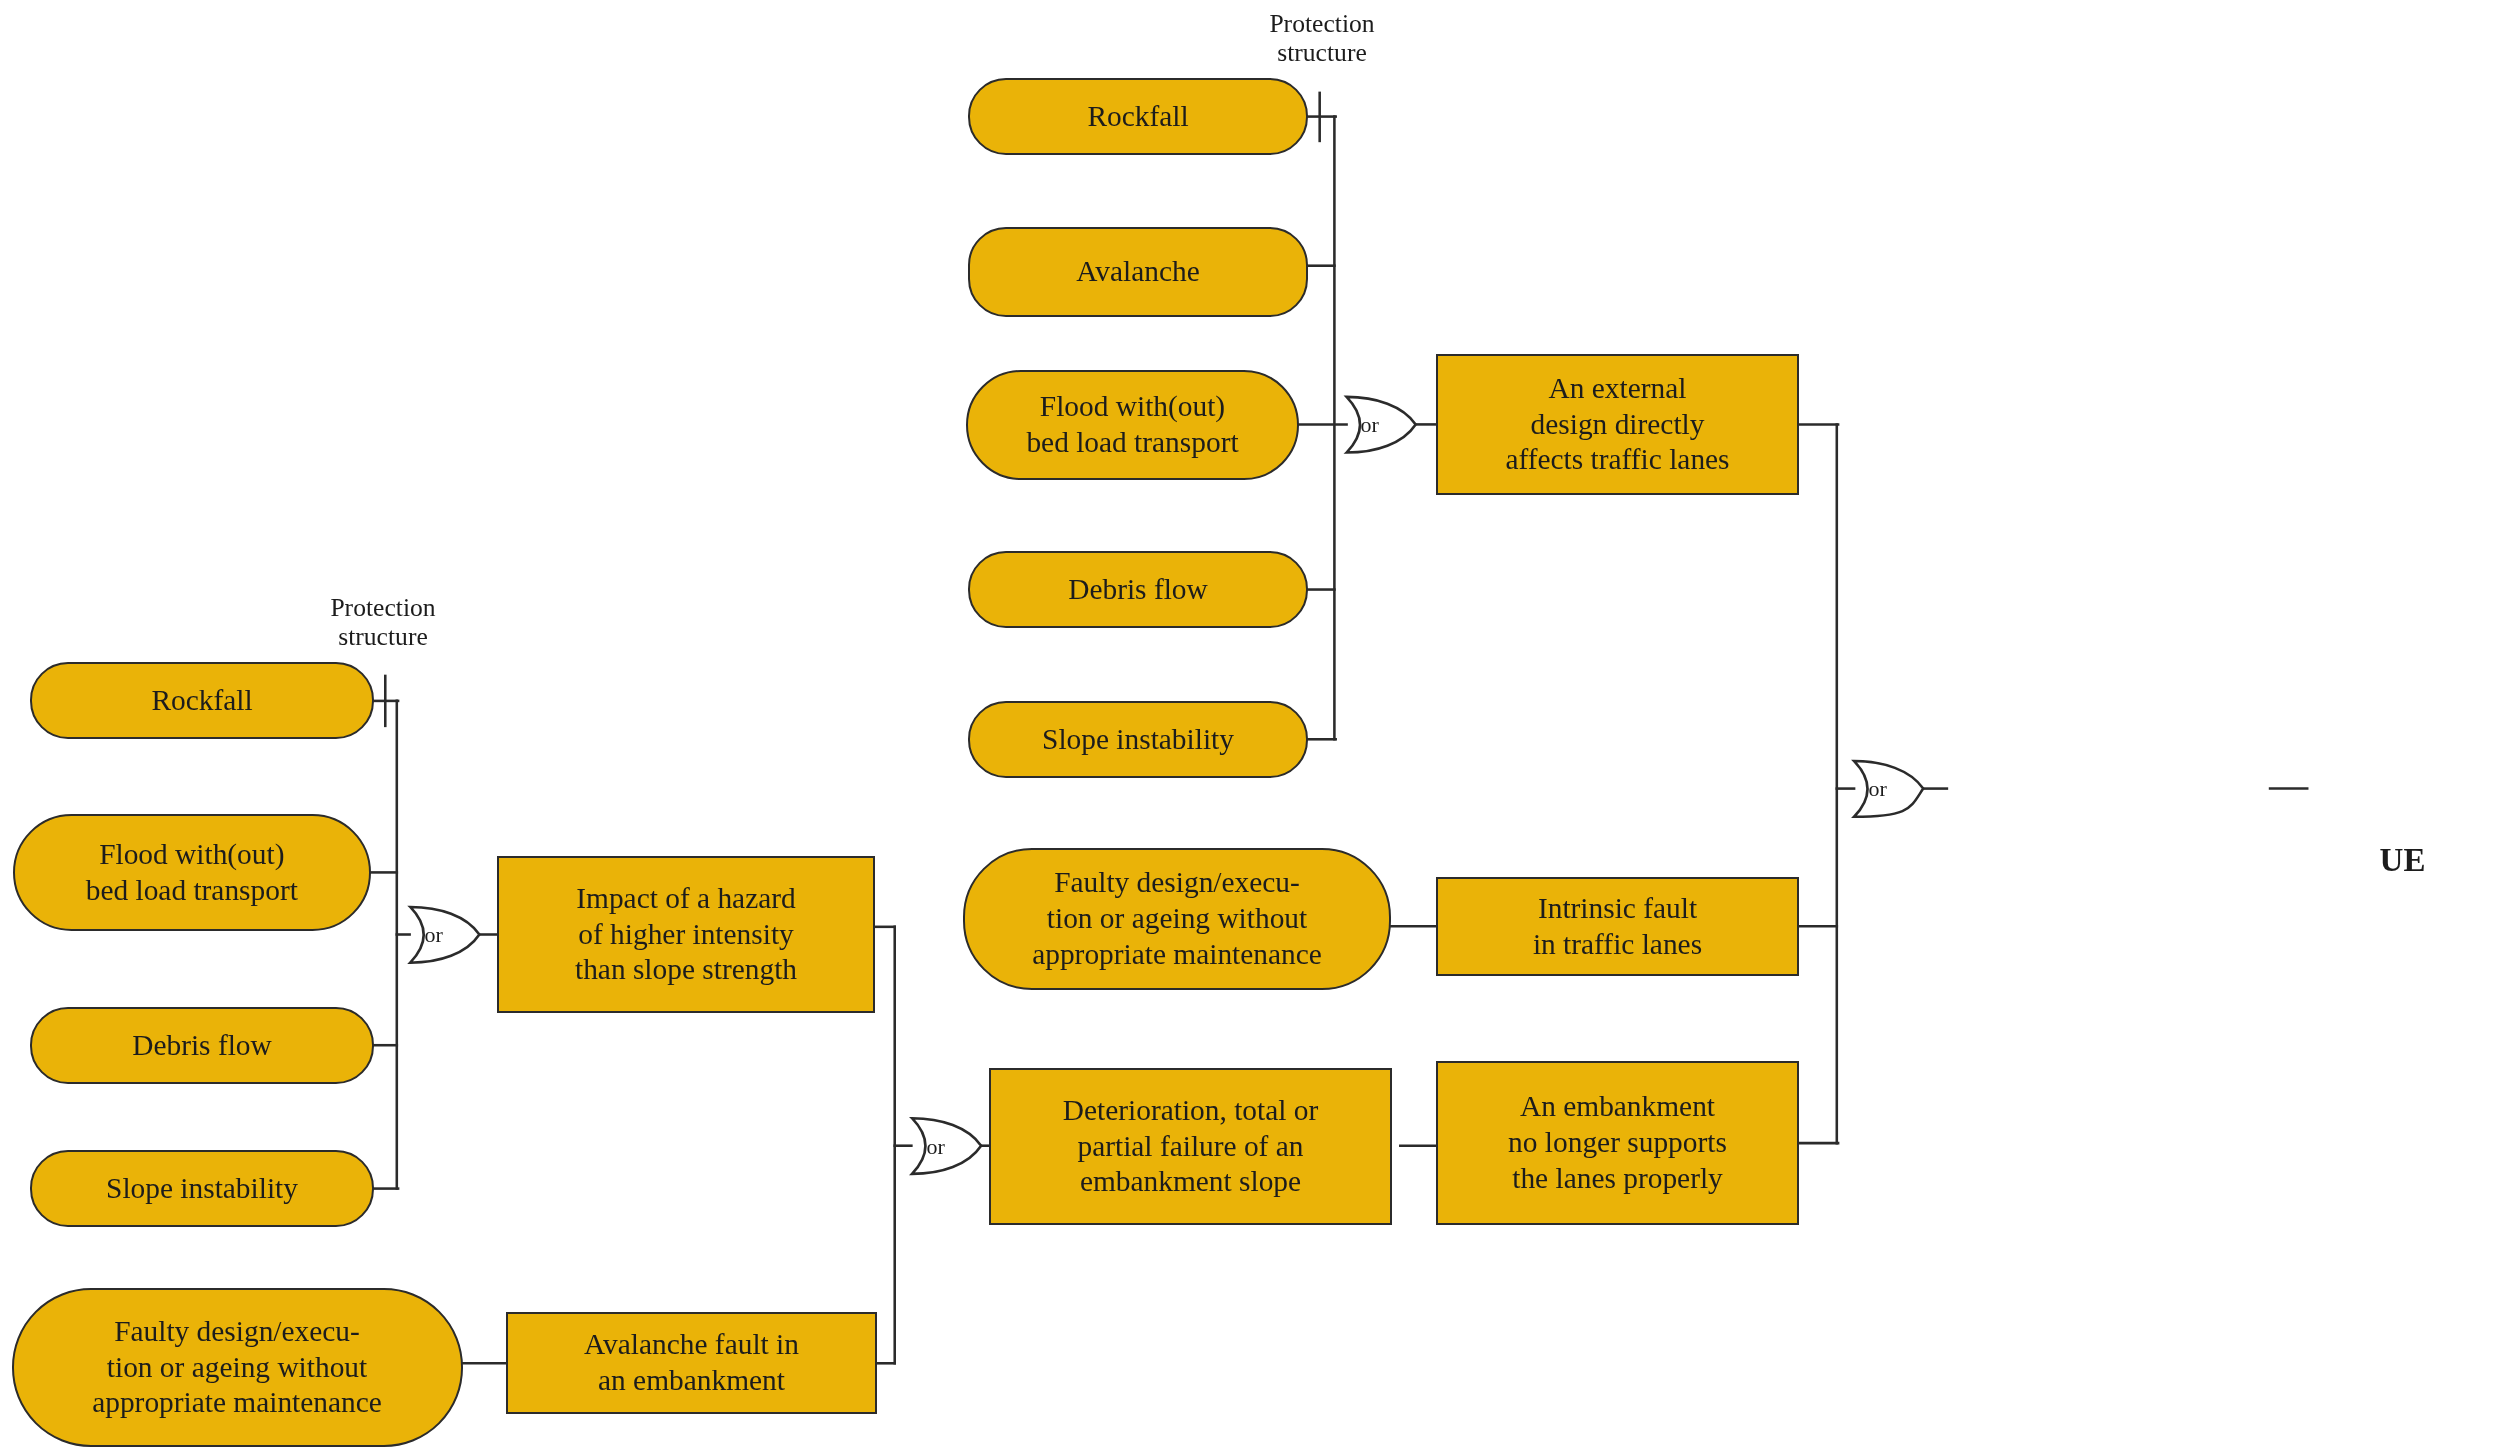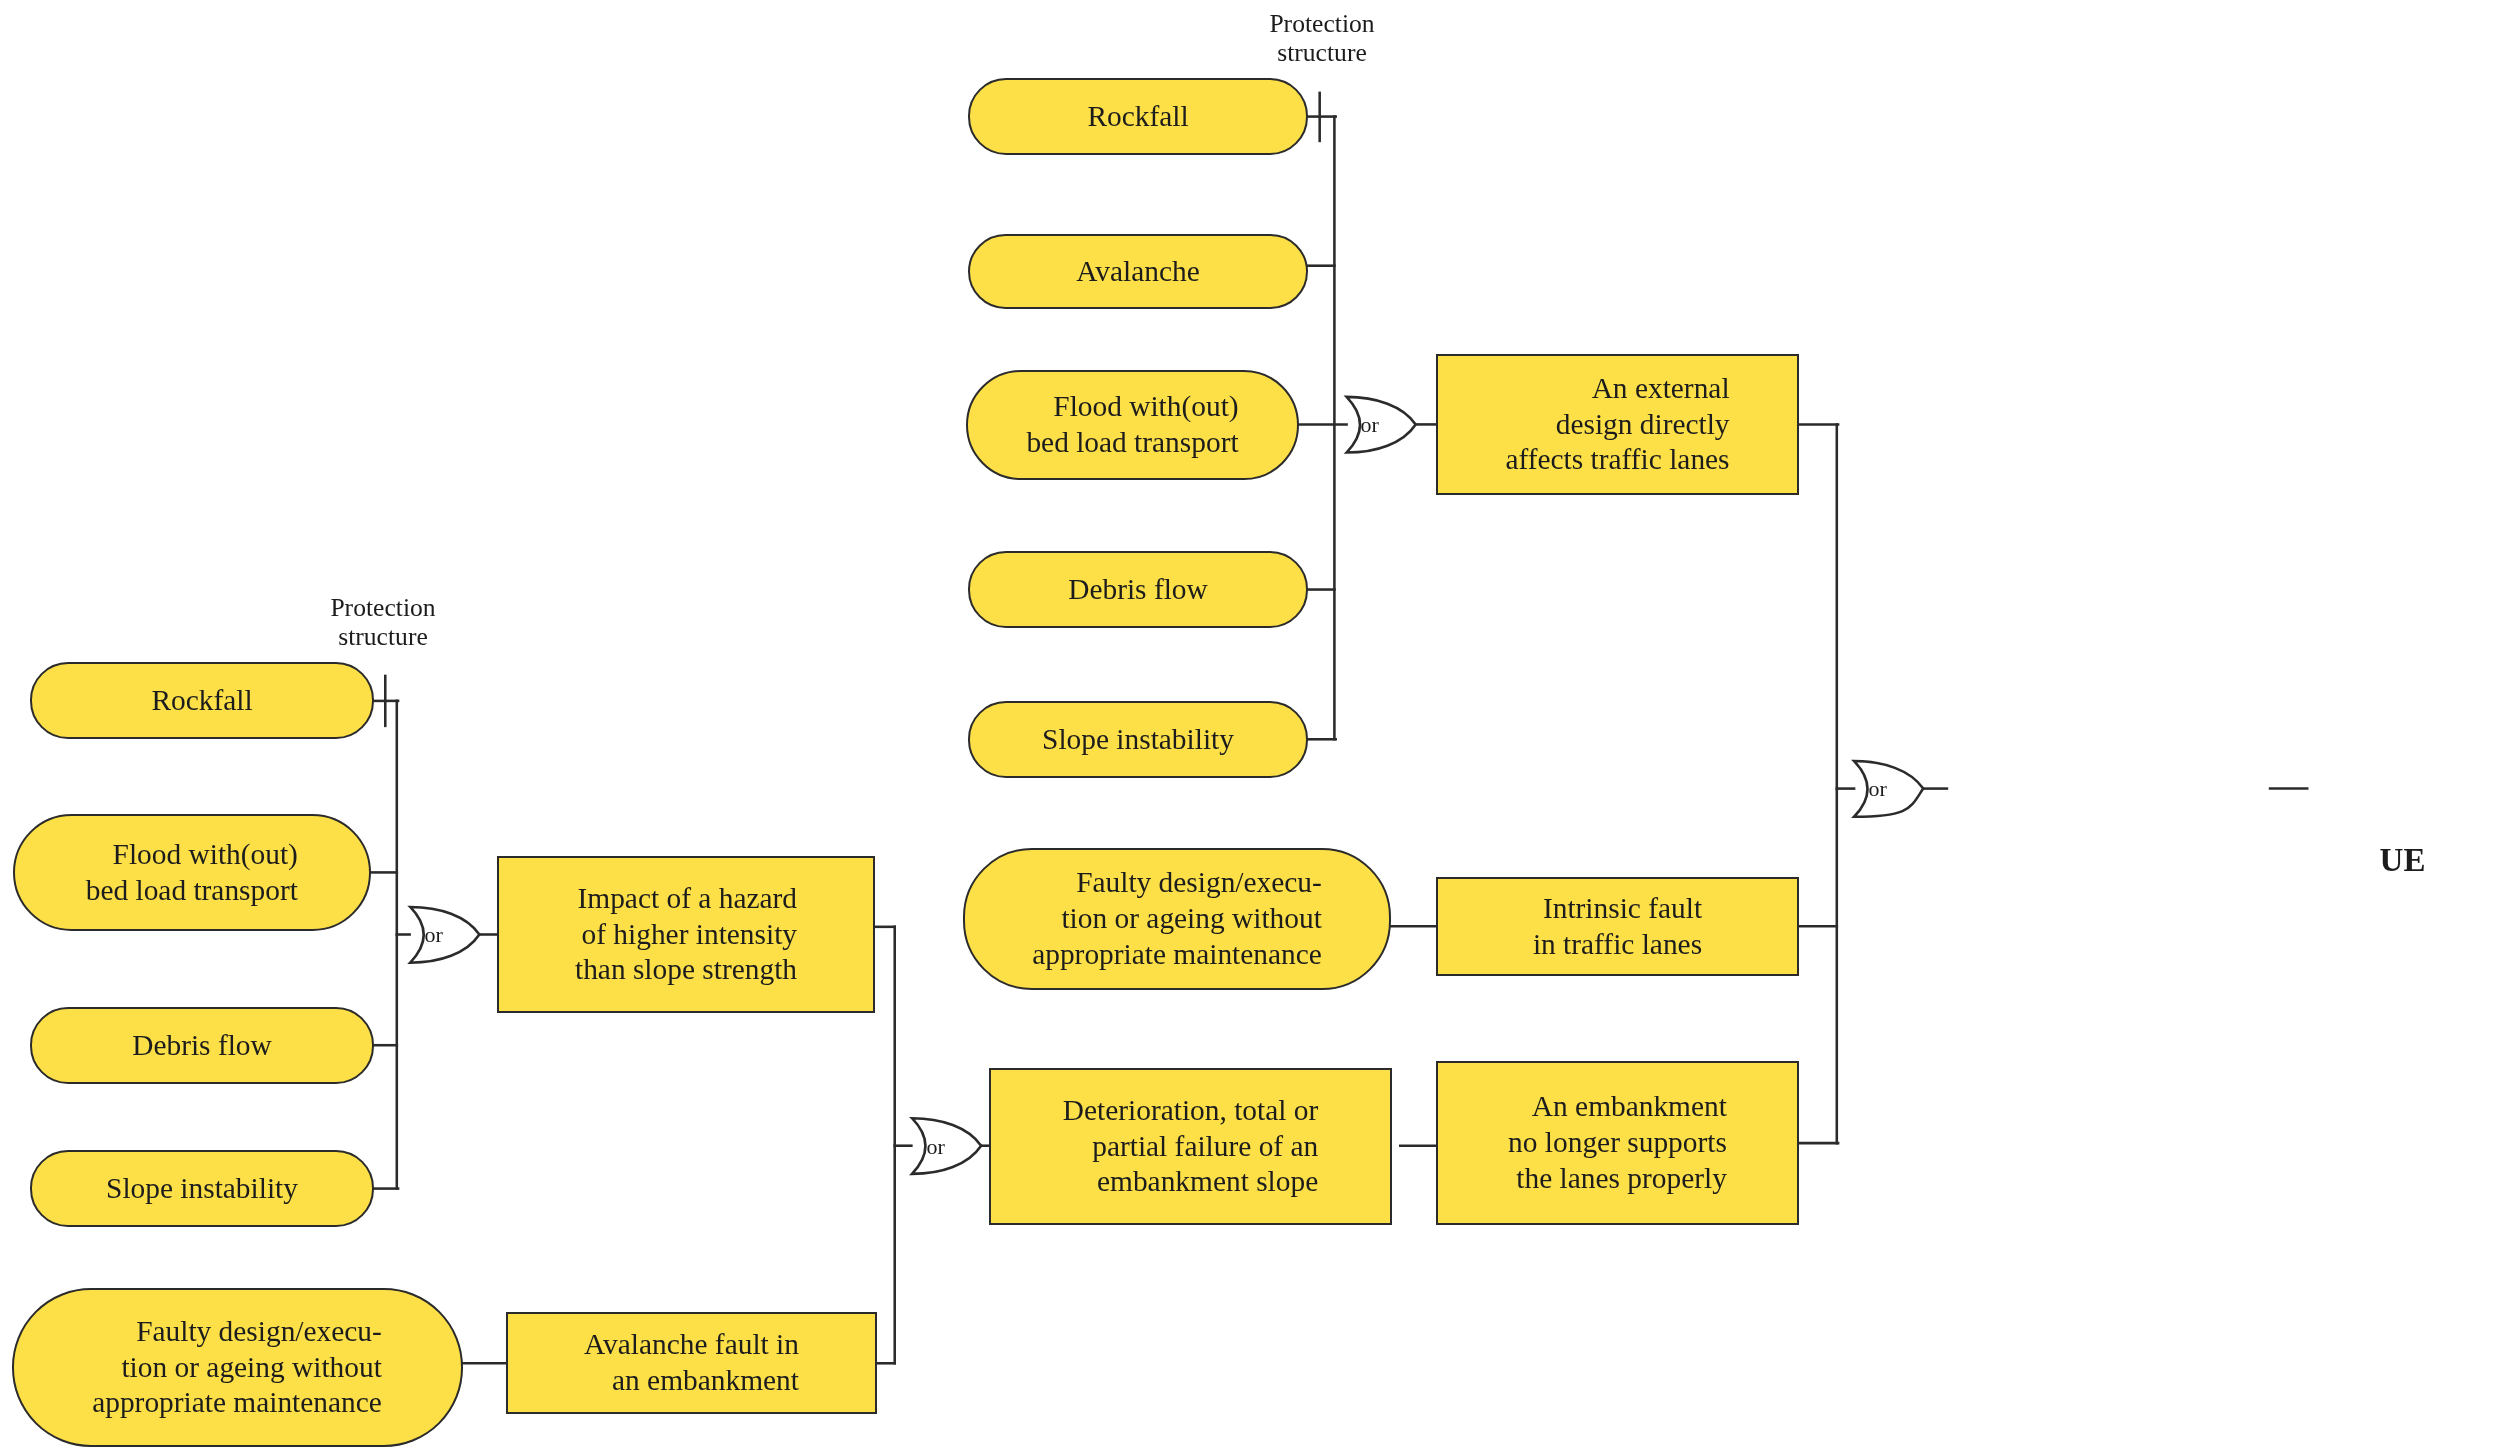--- a/index.html
+++ b/index.html
@@ -12,25 +12,25 @@
     color: #1c1c1c;
     overflow: hidden;
   }
   #wires { position: absolute; left: 0; top: 0; z-index: 1; }
   .node {
     position: absolute;
     z-index: 2;
     display: flex;
     align-items: center;
     justify-content: center;
-    text-align: right;
+    text-align: center;
     white-space: pre-line;
     font-size: 29.4px;
     line-height: 1.22;
-    background: #fde047;
+    background: #eab308;
     box-sizing: border-box;
   }
   .stadium { border: 2.6px solid #2b2b2b; }
   .box     { border: 2.6px solid #2b2b2b; }
   .box-bold { border: 5.8px solid #1a1a1a; font-weight: bold; font-size: 31px; }
   .lbl {
     position: absolute;
     z-index: 2;
     text-align: center;
     white-space: pre-line;
@@ -129,21 +129,21 @@
   <div class="node box" style="left:506px;top:1312px;width:371px;height:102px;">Avalanche fault in
 an embankment</div>
   <div class="node box" style="left:989px;top:1068px;width:403px;height:157px;">Deterioration, total or
 partial failure of an
 embankment slope</div>
   <div class="node box" style="left:1436px;top:1061px;width:363px;height:164px;">An embankment
 no longer supports
 the lanes properly</div>
 
   <div class="node stadium" style="left:968px;top:78px;width:340px;height:77px;border-radius:38px;">Rockfall</div>
-  <div class="node stadium" style="left:968px;top:227px;width:340px;height:75px;border-radius:38px;margin-top:7px;">Avalanche</div>
+  <div class="node stadium" style="left:968px;top:227px;width:340px;height:90px;border-radius:38px;">Avalanche</div>
   <div class="node stadium" style="left:966px;top:370px;width:333px;height:110px;border-radius:55px;">Flood with(out)
 bed load transport</div>
   <div class="node stadium" style="left:968px;top:551px;width:340px;height:77px;border-radius:38px;">Debris flow</div>
   <div class="node stadium" style="left:968px;top:701px;width:340px;height:77px;border-radius:38px;">Slope instability</div>
   <div class="node stadium" style="left:963px;top:848px;width:428px;height:142px;border-radius:69px;">Faulty design/execu-
 tion or ageing without
 appropriate maintenance</div>
 
   <div class="node box" style="left:1436px;top:354px;width:363px;height:141px;">An external
 design directly

